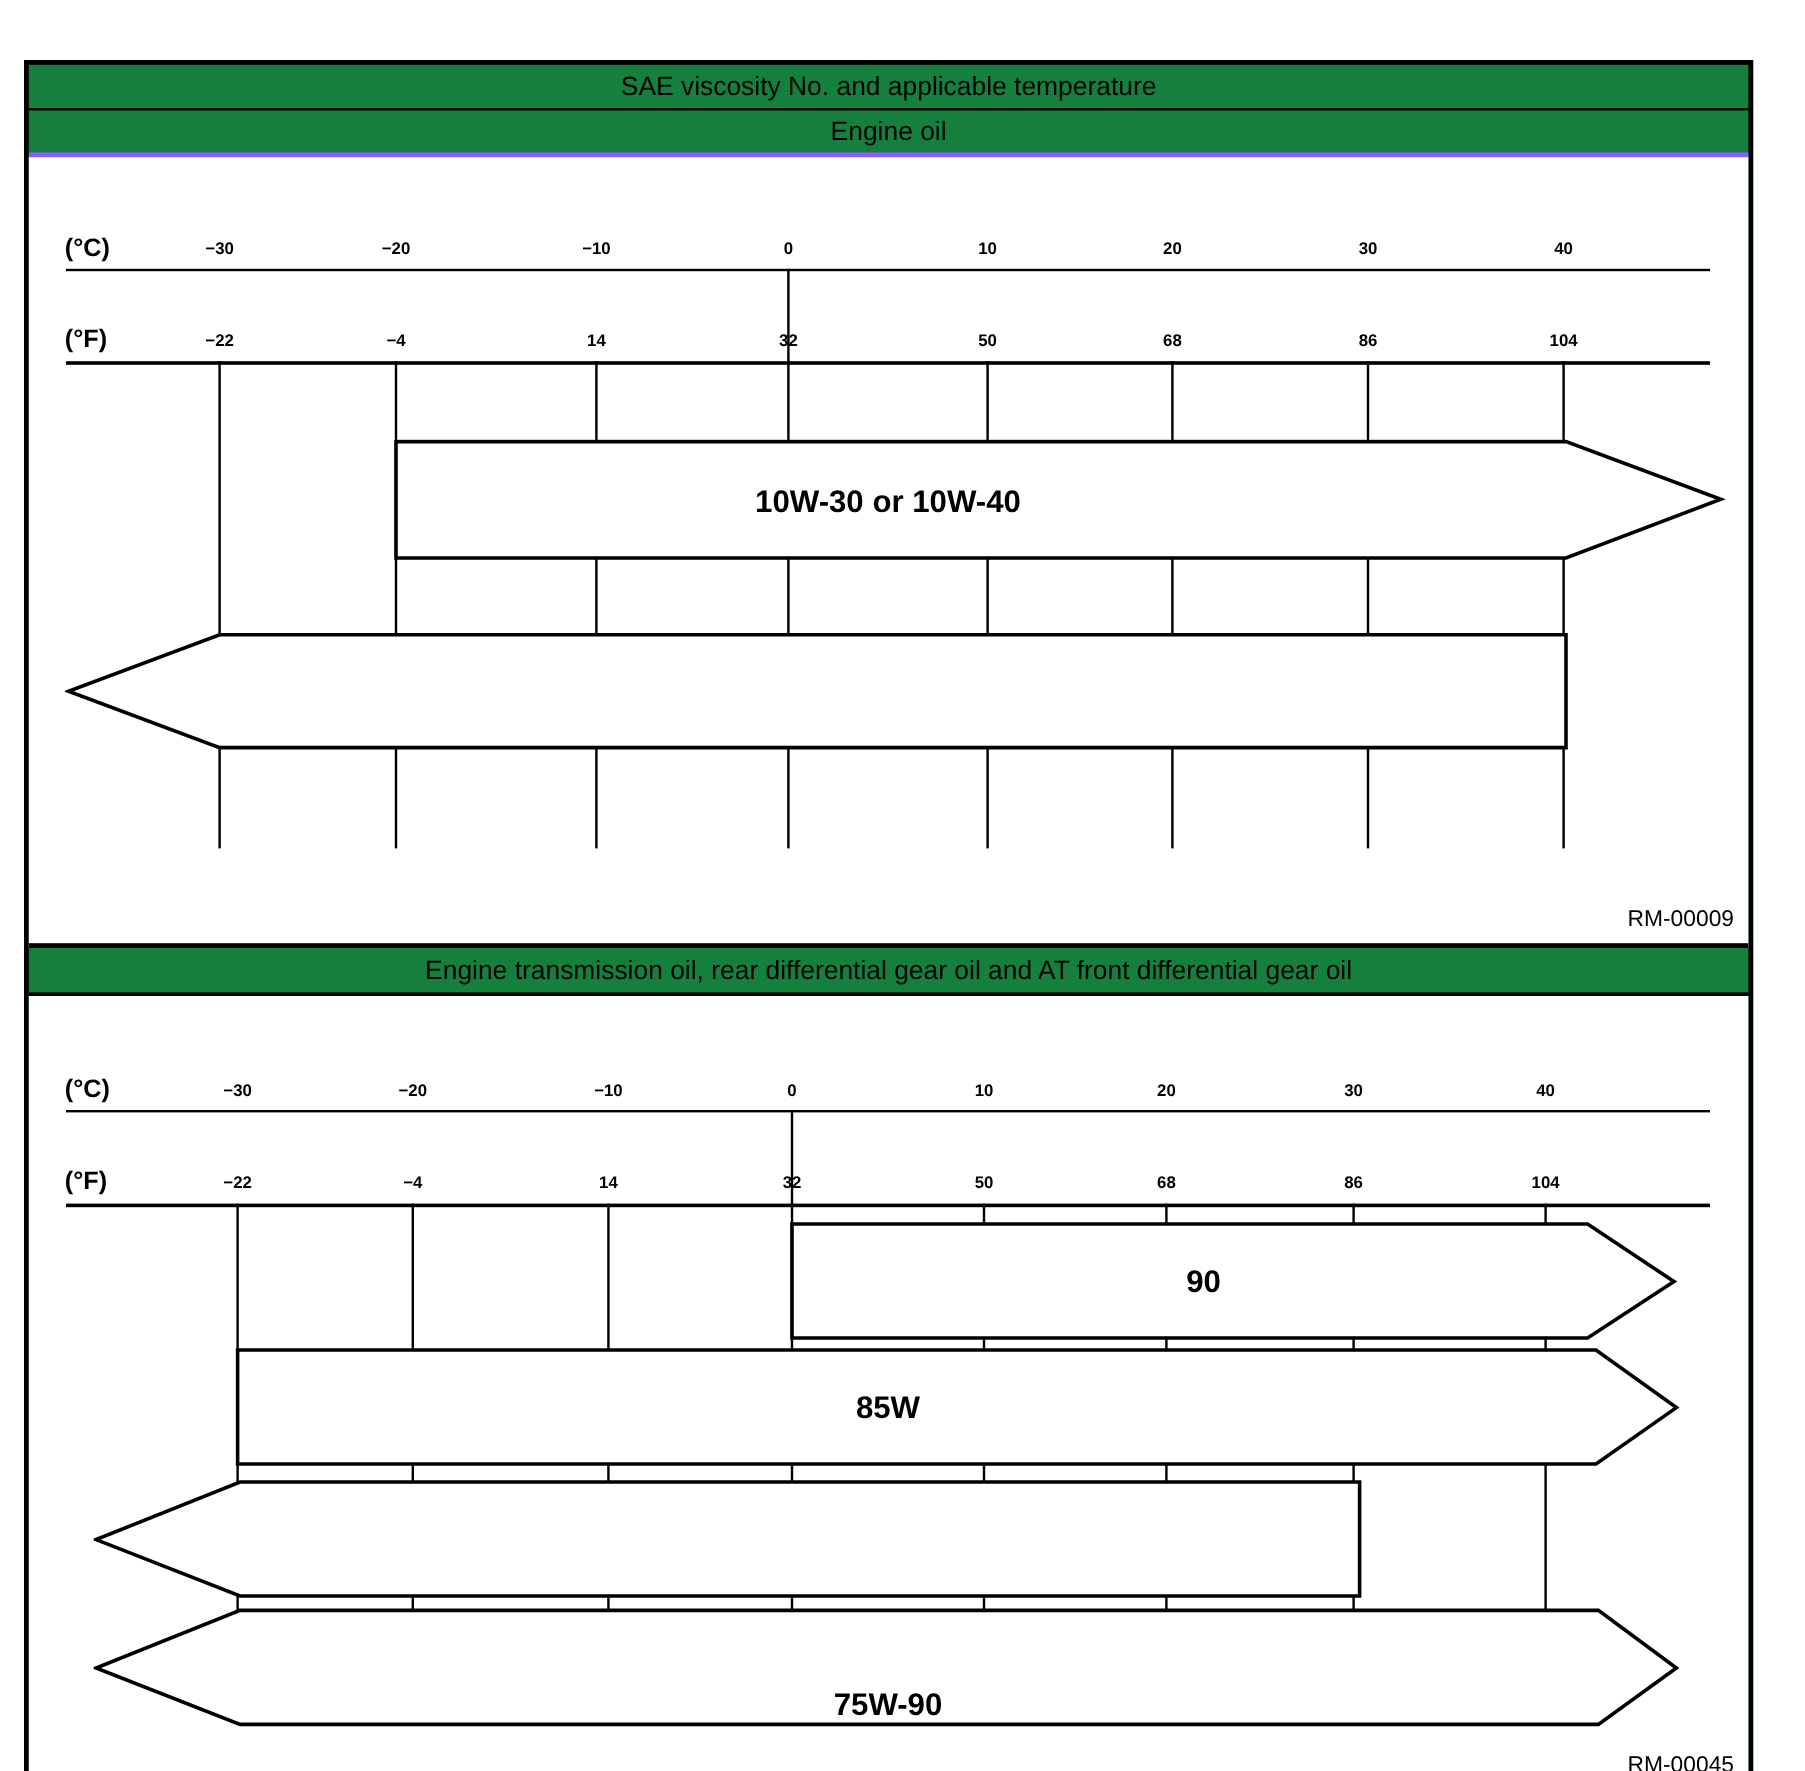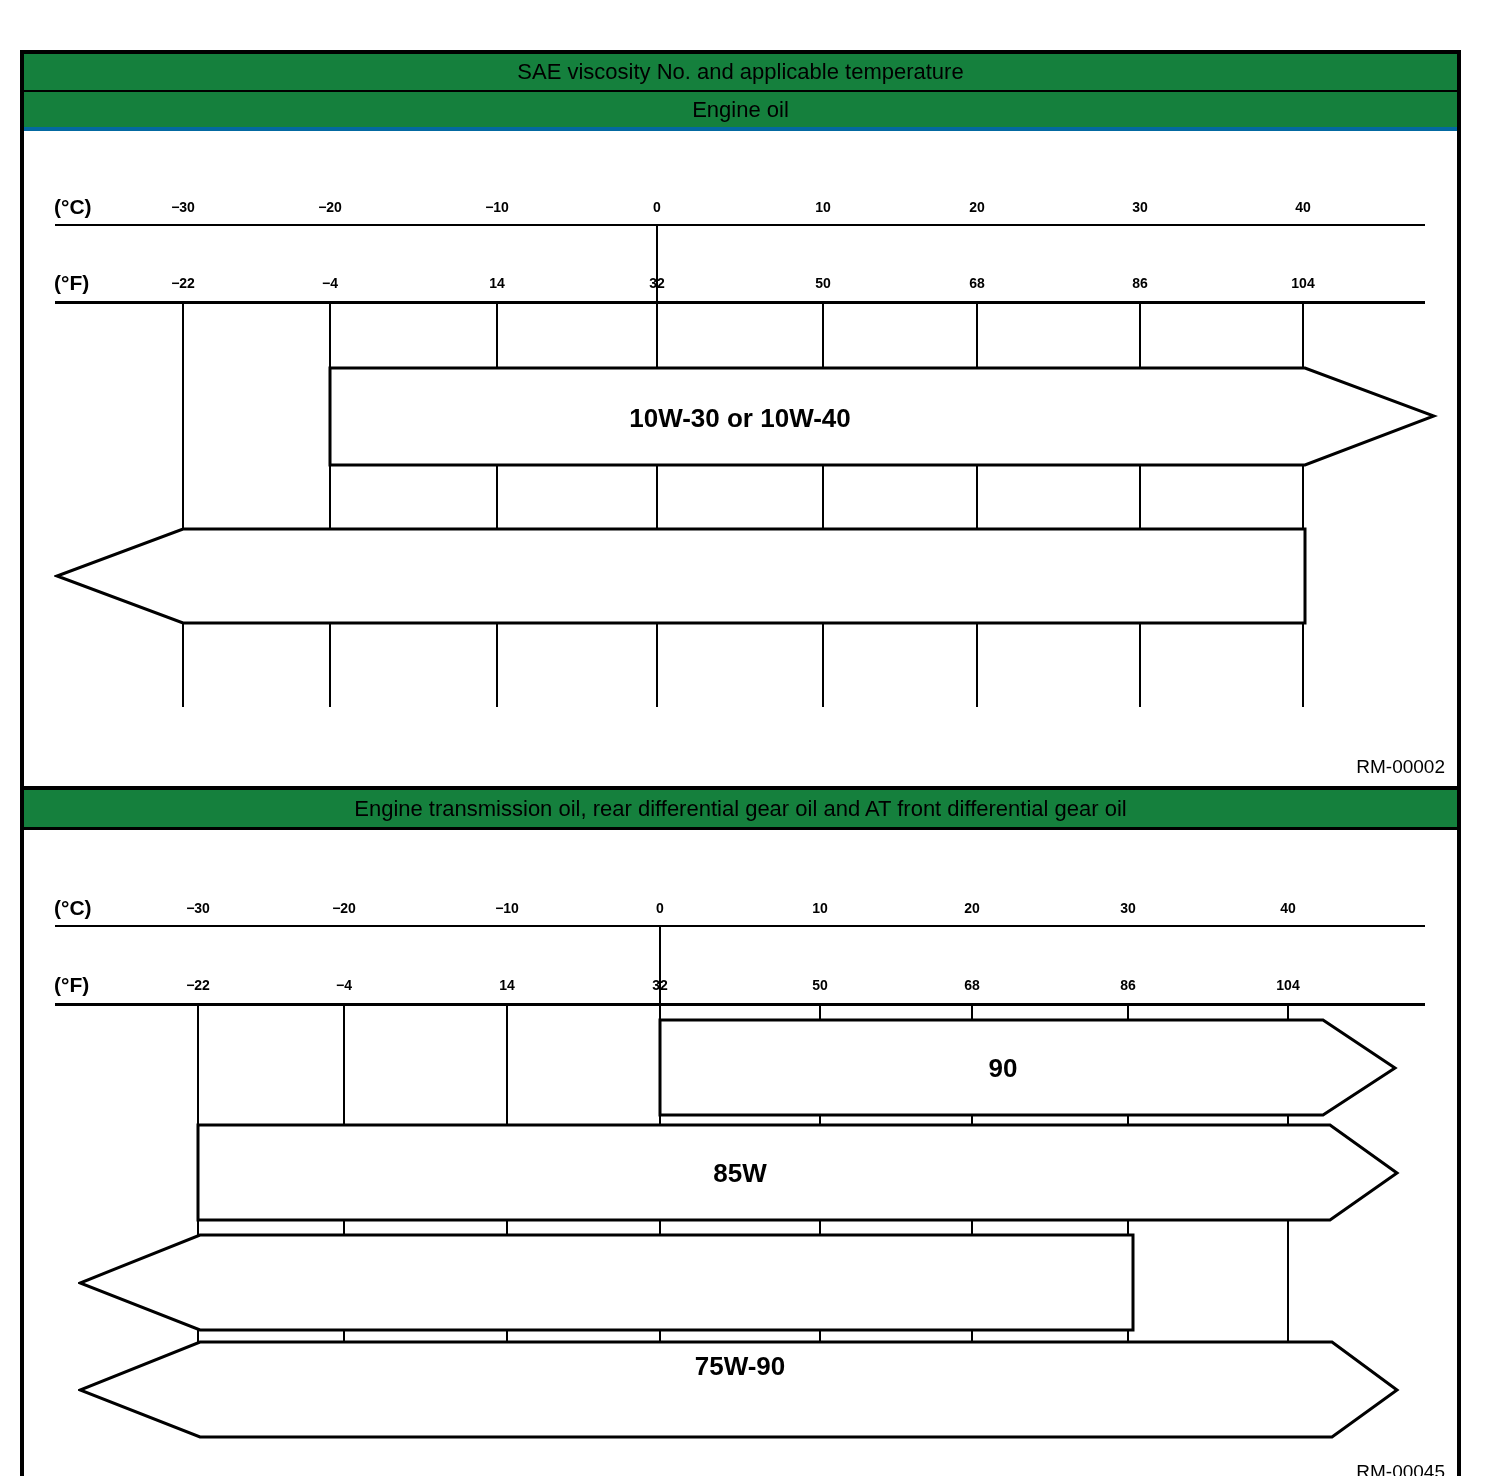--- a/index.html
+++ b/index.html
@@ -9,21 +9,21 @@
   }
   .frame {
     position:absolute; left:20px; top:10px; width:1433px; height:1437px;
     border:4px solid #000; display:flex; flex-direction:column; background:#15803d;margin-top:40px;
   }
   .hdr {
     display:flex; align-items:center; justify-content:center;
     font-size:22px; line-height:1;
   }
   .hdr1 { height:36px; border-bottom:2px solid #000; }
-  .hdr2 { height:35px; border-bottom:4px solid #0369a1; }
+  .hdr2 { height:35px; border-bottom:4px solid #8b5cf6; }
   .hdr3 { height:37px; border-bottom:3px solid #000; }
   .chart { position:relative; background:#fff; }
   #chart1 { height:655px; border-bottom:4px solid #000; }
   #chart2 { flex:1; }
   .hline { position:absolute; background:#000; }
   .vline { position:absolute; background:#000; width:2px; }
   .tick-label {
     position:absolute; width:100px; text-align:center;
     font-weight:bold; font-size:14px; line-height:24px; height:24px;
   }
@@ -82,21 +82,21 @@
 
     <svg class="band" style="left:304px; top:235px;" width="1110" height="102" viewBox="0 0 1110 102">
       <polygon points="2,2 977,2 1106,50 977,99 2,99"></polygon>
     </svg>
     <div class="band-label" style="left:31px; width:1370px; top:273px;">10W-30 or 10W-40</div>
 
     <svg class="band" style="left:30px; top:396px;" width="1256" height="100" viewBox="0 0 1256 100">
       <polygon points="129,2 1251,2 1251,96 129,96 3,49"></polygon>
     </svg>
 
-    <div class="ref">RM-00002</div>
+    <div class="ref">RM-00009</div>
   </div>
 
   <div class="hdr hdr3">Engine transmission oil, rear differential gear oil and AT front differential gear oil</div>
 
   <div class="chart" id="chart2">
 
     <span class="axis-unit" style="left:30px; top:66px;">(°C)</span>
     <span class="tick-label" style="left:124px; top:66px;">−30</span>
     <span class="tick-label" style="left:270px; top:66px;">−20</span>
     <span class="tick-label" style="left:433px; top:66px;">−10</span>
@@ -138,18 +138,18 @@
     </svg>
     <div class="band-label" style="left:31px; width:1370px; top:329px;">85W</div>
 
     <svg class="band" style="left:54px; top:403px;" width="1058" height="100" viewBox="0 0 1058 100">
       <polygon points="122,2 1055,2 1055,97 122,97 2,50"></polygon>
     </svg>
 
     <svg class="band" style="left:54px; top:510px;" width="1322" height="100" viewBox="0 0 1322 100">
       <polygon points="122,2 1254,2 1319,50 1254,97 122,97 2,50"></polygon>
     </svg>
-    <div class="band-label" style="left:31px; width:1370px; top:522px;">75W-90</div>
+    <div class="band-label" style="left:31px; width:1370px; top:576px;">75W-90</div>
 
     <div class="ref">RM-00045</div>
   </div>
 
 </div>
 
 </body></html>

